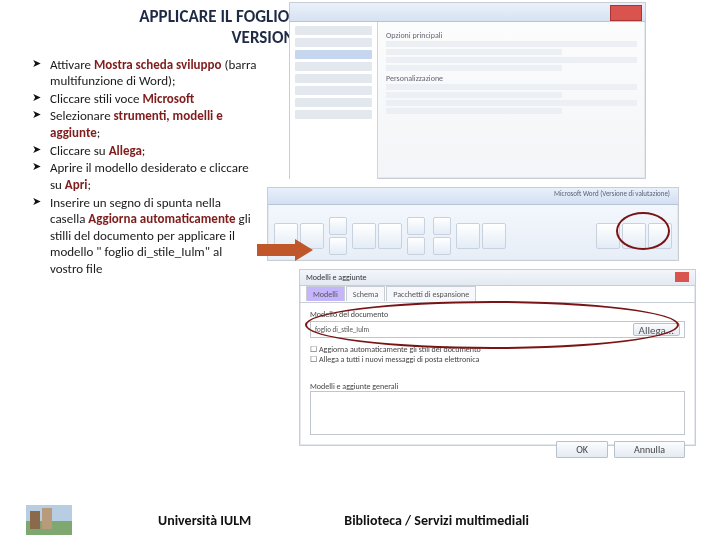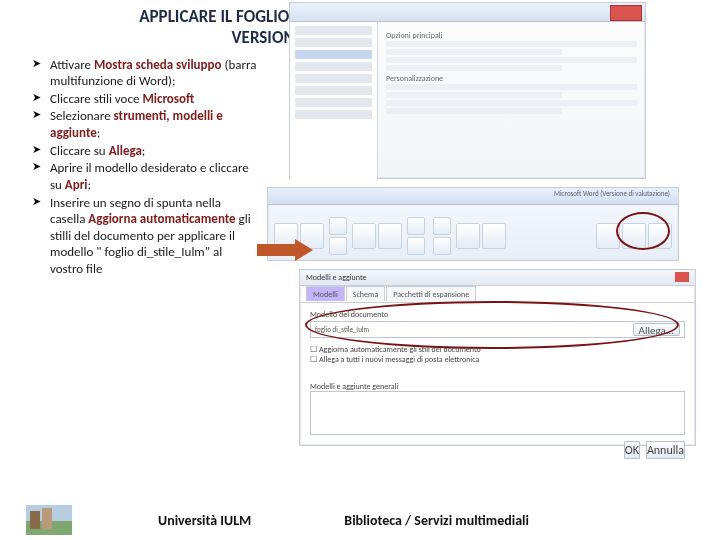--- a/index.html
+++ b/index.html
@@ -36,21 +36,21 @@
   .shot3 .hdr{height:16px;background:linear-gradient(#f3f6fb,#e3e9f2);border-bottom:1px solid #c9cdd4;font-size:8px;color:#333;padding:2px 6px;box-sizing:border-box}
   .shot3 .hdr .x{float:right;width:14px;height:10px;background:#d9534f}
   .shot3 .tabs{height:16px;border-bottom:1px solid #c9cdd4;font-size:8px;color:#555;padding-left:6px}
   .shot3 .tabs span{display:inline-block;padding:2px 6px;border:1px solid #c9cdd4;border-bottom:none;margin-right:1px;background:#f6f8fb}
   .shot3 .tabs span:first-child{background:#c4b5fd}
   .shot3 .bodyp{padding:6px 10px;font-size:8px;color:#444}
   .shot3 .field{border:1px solid #c0c6d0;height:13px;margin:2px 0 6px;padding:1px 4px;font-size:7px;color:#555;background:#fff;display:flex;align-items:center;justify-content:space-between}
   .shot3 .field .btn{border:1px solid #b8c0cc;background:linear-gradient(#fbfcfe,#e5ebf3);padding:0 5px;height:11px;font-size:11px;border-radius:2px}
   .shot3 .listbox{border:1px solid #c0c6d0;height:42px;background:#fff;margin-bottom:6px}
   .shot3 .botbtns{display:flex;gap:6px}
-  .shot3 .botbtns .b{border:1px solid #b8c0cc;background:linear-gradient(#fbfcfe,#e5ebf3);padding:1px 0;font-size:12px;border-radius:1px}
+  .shot3 .botbtns .b{border:1px solid #b8c0cc;background:linear-gradient(#fbfcfe,#e5ebf3);padding:1px 19px;font-size:10px;border-radius:1px}
   .ell3{position:absolute;left:38px;top:244px;width:370px;height:44px;border:2px solid #7a1414;border-radius:50%/50%}
   .arrow{position:absolute;left:-10px;top:182px;width:60px;height:22px}
   .arrow .shaft{position:absolute;left:0;top:5px;width:40px;height:12px;background:#c0572b}
   .arrow .head{position:absolute;left:38px;top:0;width:0;height:0;border-top:11px solid transparent;border-bottom:11px solid transparent;border-left:18px solid #c0572b}
   .footer{position:absolute;bottom:5px;left:0;width:100%;display:flex;align-items:center;padding:0 26px;box-sizing:border-box}
   .footer .logo{width:46px;height:30px;background:linear-gradient(#b7cde2 0%,#b7cde2 55%,#7ea86f 55%,#7ea86f 100%);position:relative}
   .footer .logo::before{content:"";position:absolute;left:4px;top:6px;width:10px;height:18px;background:#8a6a4a}
   .footer .logo::after{content:"";position:absolute;left:16px;top:3px;width:10px;height:21px;background:#b89b7a}
   .footer .uni{margin-left:86px;font-weight:bold;font-size:14px;color:#111}
   .footer .bib{margin-left:93px;font-weight:bold;font-size:14px;color:#111}

